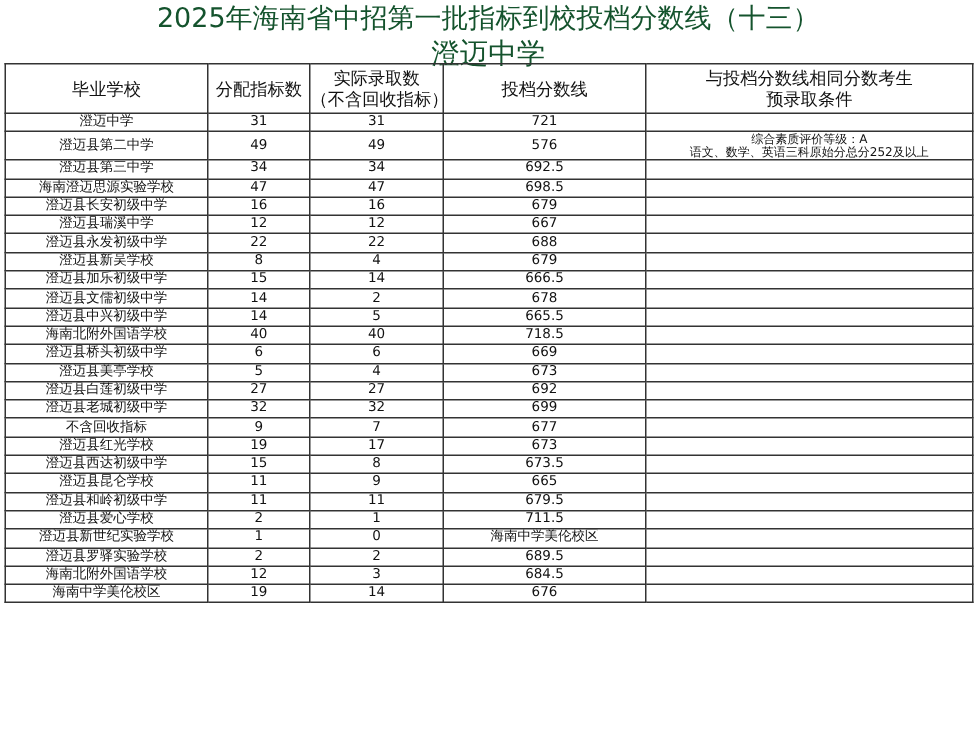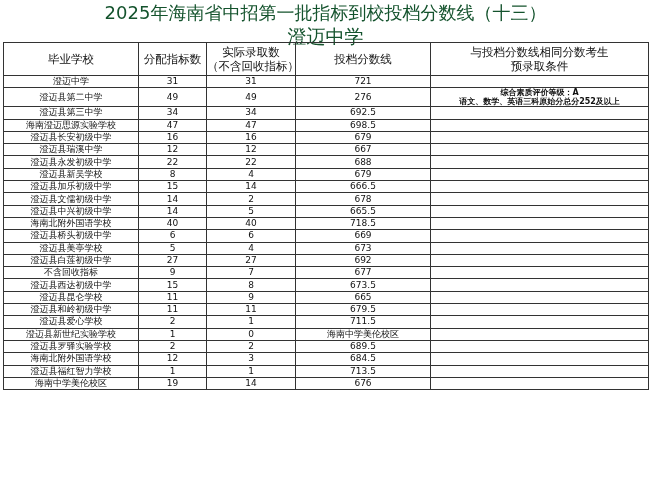--- a/index.html
+++ b/index.html
@@ -7,21 +7,21 @@
   .title { position: absolute; left: 0; width: 651px; text-align: center; font-size: 18px; line-height: 22px; color: #14532d; }
   .title.t1 { top: 2px; letter-spacing: 0px; }
   .title.t2 { top: 25px; font-size: 19px; }
   table { position: absolute; left: 3px; top: 42px; width: 645px; border-collapse: collapse; table-layout: fixed; }
   td, th { border: 1px solid #333; padding: 0; text-align: center; font-weight: normal; font-size: 9px; line-height: 11px; white-space: nowrap; overflow: hidden; }
   th { font-size: 11.5px; line-height: 14px; height: 32px; }
   tr.r { height: 12.3px; }
   tr.r td { height: 11.3px; }
   tr.tall td { height: 18px; }
   tr.first td { height: 9px; }
-  td.cond { font-size: 8px; line-height: 9px; vertical-align: middle; font-weight: bold; }
+  td.cond { font-size: 8px; line-height: 9px; vertical-align: middle; }
   col.c1 { width: 135px; } col.c2 { width: 68px; } col.c3 { width: 89px; } col.c4 { width: 135px; } col.c5 { width: 218px; }
 </style>
 </head>
 <body>
 
 <div class="title t1">2025年海南省中招第一批指标到校投档分数线（十三）</div>
 <div class="title t2">澄迈中学</div>
 
 <table>
   <colgroup>
@@ -45,21 +45,21 @@
         <td>澄迈中学</td>
         <td>31</td>
         <td>31</td>
         <td>721</td>
         <td></td>
       </tr>
       <tr class="r tall">
         <td>澄迈县第二中学</td>
         <td>49</td>
         <td>49</td>
-        <td>276</td>
+        <td>576</td>
         <td class="cond"><span>综合素质评价等级：A</span><br><span>语文、数学、英语三科原始分总分252及以上</span></td>
       </tr>
       <tr class="r">
         <td>澄迈县第三中学</td>
         <td>34</td>
         <td>34</td>
         <td>692.5</td>
         <td></td>
       </tr>
       <tr class="r">
@@ -140,27 +140,41 @@
         <td></td>
       </tr>
       <tr class="r">
         <td>澄迈县白莲初级中学</td>
         <td>27</td>
         <td>27</td>
         <td>692</td>
         <td></td>
       </tr>
       <tr class="r">
+        <td>澄迈县老城初级中学</td>
+        <td>32</td>
+        <td>32</td>
+        <td>699</td>
+        <td></td>
+      </tr>
+      <tr class="r">
         <td>不含回收指标</td>
         <td>9</td>
         <td>7</td>
         <td>677</td>
         <td></td>
       </tr>
       <tr class="r">
+        <td>澄迈县红光学校</td>
+        <td>19</td>
+        <td>17</td>
+        <td>673</td>
+        <td></td>
+      </tr>
+      <tr class="r">
         <td>澄迈县西达初级中学</td>
         <td>15</td>
         <td>8</td>
         <td>673.5</td>
         <td></td>
       </tr>
       <tr class="r">
         <td>澄迈县昆仑学校</td>
         <td>11</td>
         <td>9</td>
@@ -196,27 +210,20 @@
         <td></td>
       </tr>
       <tr class="r">
         <td>海南北附外国语学校</td>
         <td>12</td>
         <td>3</td>
         <td>684.5</td>
         <td></td>
       </tr>
       <tr class="r">
-        <td>澄迈县福红智力学校</td>
-        <td>1</td>
-        <td>1</td>
-        <td>713.5</td>
-        <td></td>
-      </tr>
-      <tr class="r">
         <td>海南中学美伦校区</td>
         <td>19</td>
         <td>14</td>
         <td>676</td>
         <td></td>
       </tr>
     </tbody>
 </table>
 
 </body></html>

